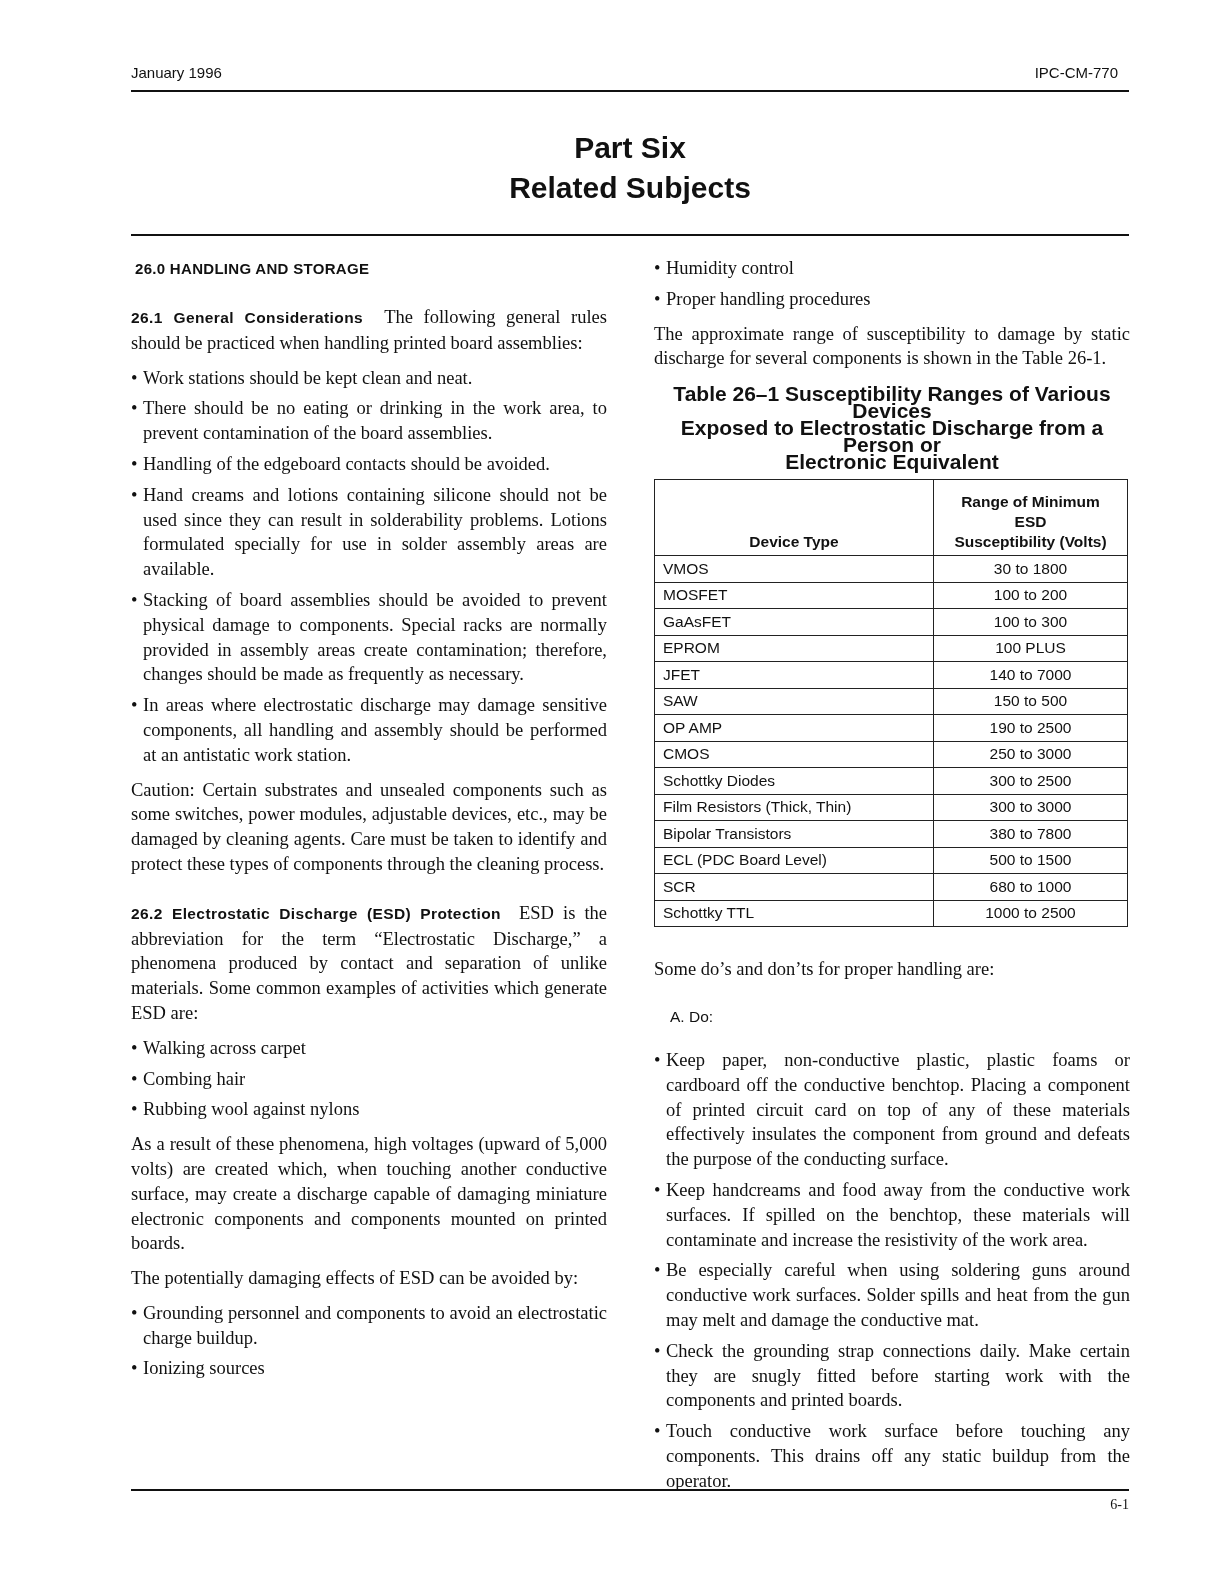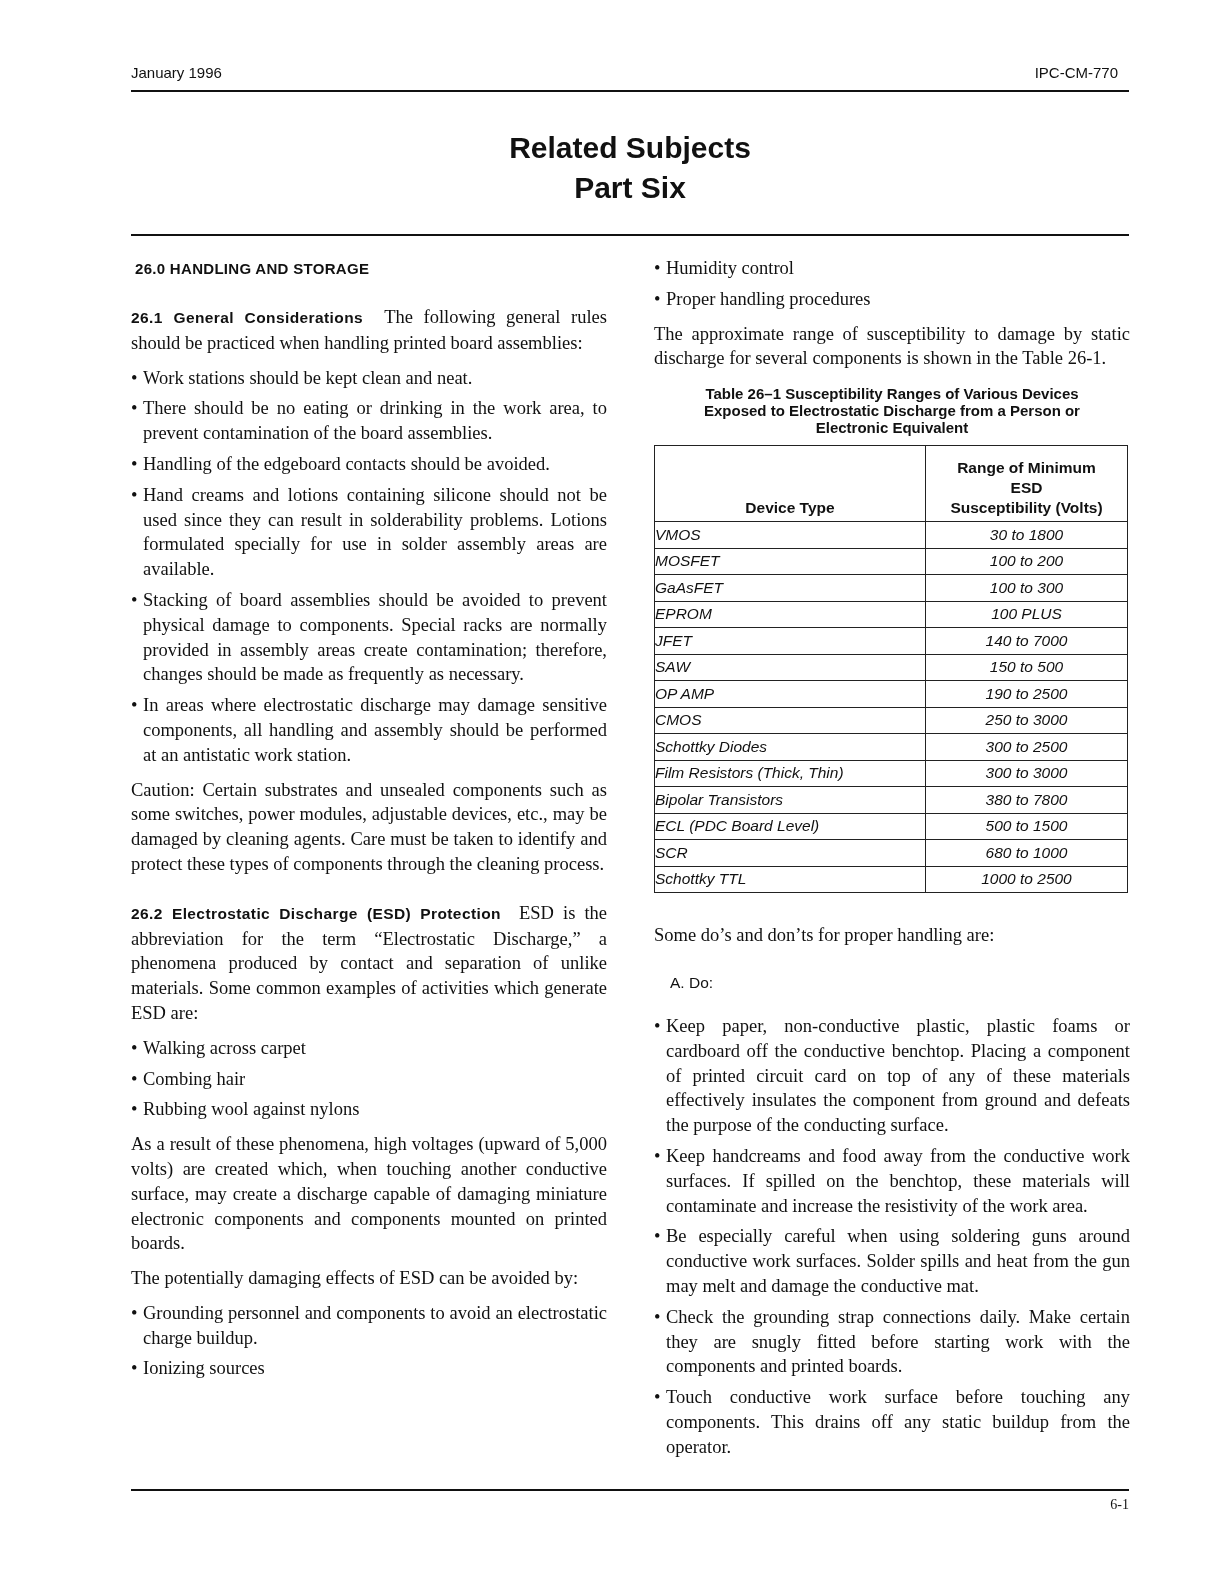--- a/index.html
+++ b/index.html
@@ -24,44 +24,44 @@
   .sec-head { font-weight: bold; font-size: 15px; letter-spacing: 0.3px; margin: 4px; }
   p.body, .bullet { font-size: 18.5px; line-height: 24.8px; text-align: justify; margin: 0; }
   .run-head { font-weight: bold; font-size: 15.5px; letter-spacing: 0.4px; }
   .bullet { position: relative; padding-left: 12px; }
   .bullet .dot { position: absolute; left: 0; top: 0; }
 
   .gap-s { height: 6px; }
   .gap-m { height: 10px; }
   .gap-l { height: 24px; }
 
-  .tcap { font-weight: bold; font-size: 15px; line-height: 17px; text-align: center; margin: 0; }
+  .tcap { font-weight: bold; font-size: 21px; line-height: 17px; text-align: center; margin: 0; }
   table.dev { border-collapse: collapse; width: 474px; margin-top: 9px; }
   table.dev th, table.dev td { border: 1.5px solid #222; font-size: 15.5px; }
   table.dev th { font-weight: bold; height: 72px; vertical-align: bottom; line-height: 20px; padding: 0 4px 3px; }
-  table.dev td { height: 25.5px; padding: 0 0; font-style: italic; }
+  table.dev td { height: 25.5px; padding: 0 8px; }
   table.dev td.v { text-align: center; }
   table.dev th.c1, table.dev td.c1 { width: 262px; }
 
   .subhead { font-weight: normal; font-size: 15.5px; margin: 16px; }
 
   .pageno { position: absolute; right: 100px; top: 1497px; font-size: 14px; }
 </style>
 </head>
 <body>
 
 <div class="header sans">
   <span class="left">January 1996</span>
   <span class="right">IPC-CM-770</span>
 </div>
 <div class="rule top1"></div>
 
 <div class="title sans">
+  <div>Part Six</div>
   <div>Related Subjects</div>
-  <div>Part Six</div>
 </div>
 <div class="rule top2"></div>
 
 <div class="col left">
   <h2 class="sec-head sans">26.0  HANDLING AND STORAGE</h2>
   <div class="gap-l"></div>
 
   <p class="body serif"><span class="run-head sans">26.1 General Considerations</span>&nbsp;&nbsp;<span>The following general rules should be practiced when handling printed board assemblies:</span></p>
   <div class="gap-m"></div>
   <div class="bullet serif"><span class="dot">•</span><span>Work stations should be kept clean and neat.</span></div>

